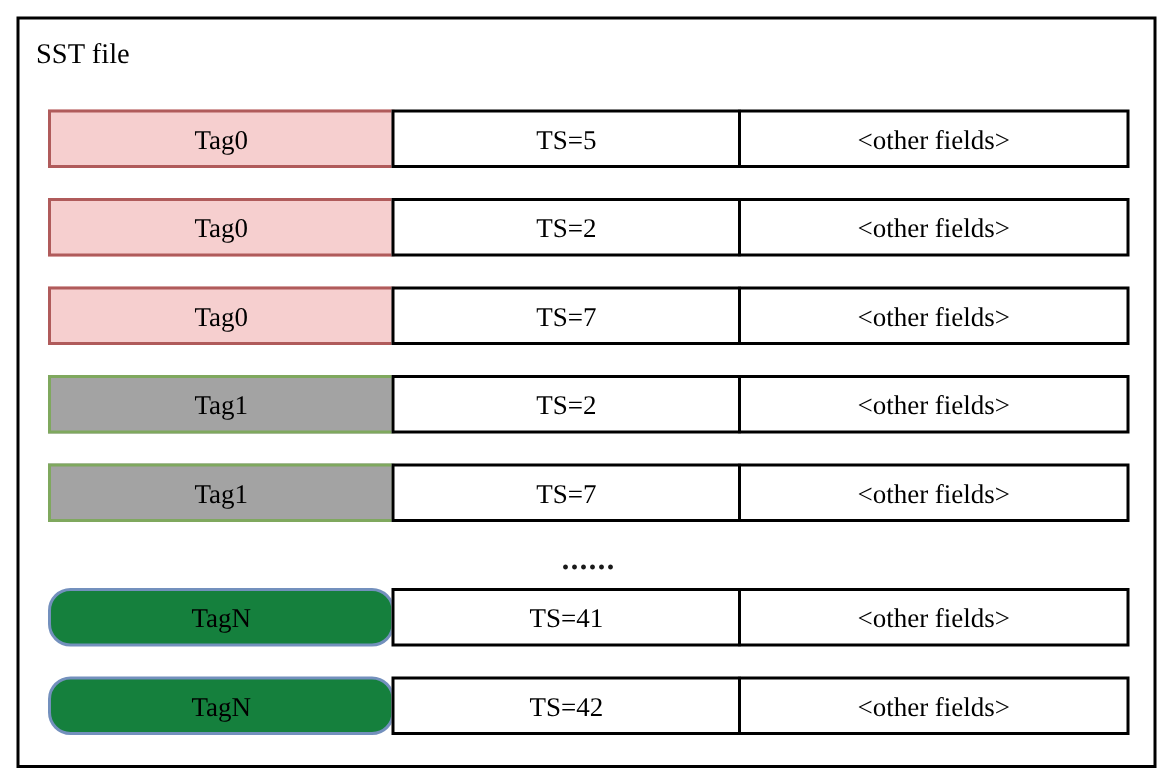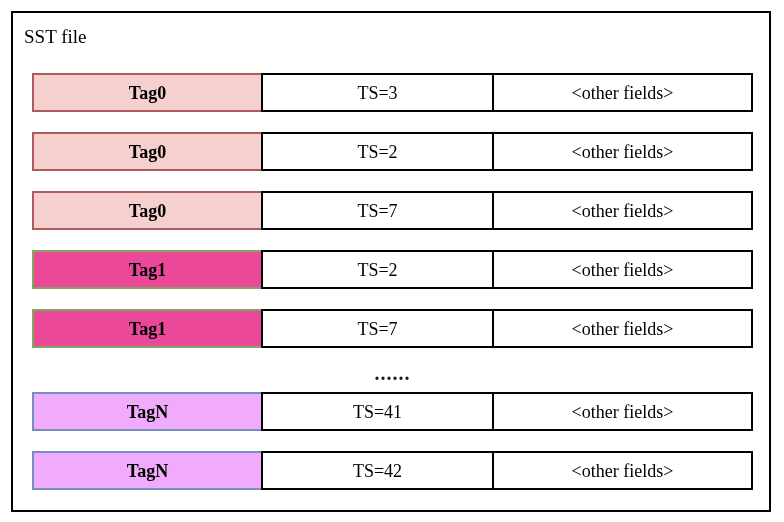--- a/index.html
+++ b/index.html
@@ -54,38 +54,37 @@
     justify-content: center;
     font-size: 18px;
     line-height: 1;
     white-space: nowrap;
   }
 
   .cell-tag {
     width: 239px;
     border: 2px solid #000000;
     margin-right: -2px;
-    font-weight: bold;
   }
   .cell-ts {
     width: 241px;
     border: 2px solid #000000;
     background: #ffffff;
     margin-right: -2px;
   }
   .cell-other {
     width: 270px;
     border: 2px solid #000000;
     background: #ffffff;
   }
 
   
   .tag-pink  { background: #f6cfcf; border-color: #b05b5b; }
-  .tag-green { background: #ec4899; border-color: #7fa85e; }
-  .tag-blue  { background: #f0abfc; border-color: #7390bd; }
+  .tag-green { background: #a3a3a3; border-color: #7fa85e; }
+  .tag-blue  { background: #15803d; border-color: #7390bd; border-radius: 15px; }
 
   
   #ellipsis-row {
     position: absolute;
     left: 19px;
     width: 721px;
     height: 22px;
     display: flex;
     align-items: center;
     justify-content: center;
@@ -97,21 +96,21 @@
 </style>
 </head>
 <body>
 
 <div id="sst-frame">
 
   <div id="sst-title">SST file</div>
 
   <div class="record-row" style="top: 60px;">
     <div class="cell cell-tag tag-pink">Tag0</div>
-    <div class="cell cell-ts">TS=3</div>
+    <div class="cell cell-ts">TS=5</div>
     <div class="cell cell-other">&lt;other fields&gt;</div>
   </div>
 
   <div class="record-row" style="top: 119px;">
     <div class="cell cell-tag tag-pink">Tag0</div>
     <div class="cell cell-ts">TS=2</div>
     <div class="cell cell-other">&lt;other fields&gt;</div>
   </div>
 
   <div class="record-row" style="top: 178px;">

